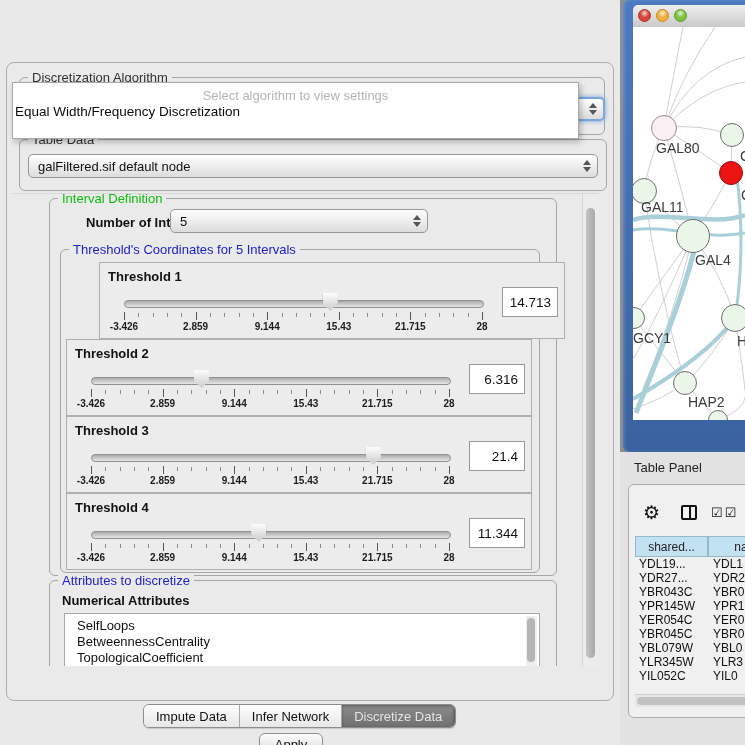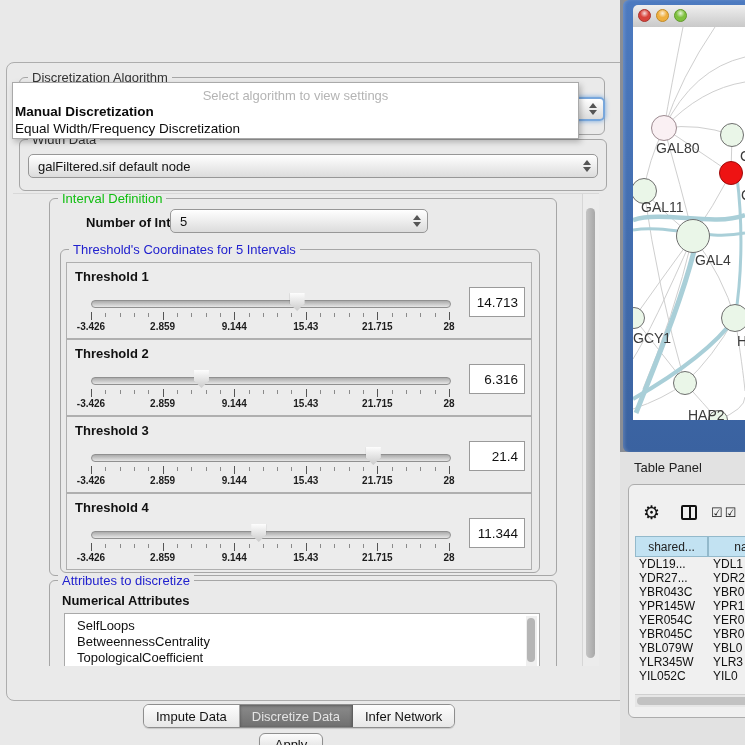--- a/index.html
+++ b/index.html
@@ -15,21 +15,21 @@
 
   
   .seg-bar{position:absolute;display:flex;height:22px;border:1px solid #8E8E8E;border-radius:6px;overflow:hidden;box-shadow:0 1px 1px rgba(0,0,0,.15);}
   .seg{display:flex;align-items:center;gap:5px;padding:0 12px;font-size:13px;color:#111;background:linear-gradient(180deg,#FDFDFD,#E7E7E7);border-right:1px solid #A8A8A8;white-space:nowrap;}
   .seg:last-child{border-right:none;}
   .seg.dark{background:linear-gradient(180deg,#8B8B8B,#707070);color:#E4E4E4;border-right:1px solid #5F5F5F;box-shadow:inset 0 1px 3px rgba(0,0,0,.35);}
   .top-tabs{left:86px;top:30px;}
   .bottom-tabs{left:143px;top:704px;}
 
   
-  .cp-body{position:absolute;left:6px;top:62px;width:606px;height:637px;background:#EAEAEA;border:1px solid #ADADAD;border-radius:8px;padding-left:19px;}
+  .cp-body{position:absolute;left:6px;top:62px;width:606px;height:637px;background:#EAEAEA;border:1px solid #ADADAD;border-radius:8px;}
 
   
   .grp{position:absolute;border:1px solid #A6A6A6;border-radius:6px;background:#EAEAEA;}
   .grp-label{position:absolute;top:-8px;left:8px;background:#EAEAEA;padding:0 4px;font-size:13px;white-space:nowrap;}
   .lbl-green{color:#10BE10;text-align:right;}
   .lbl-blue{color:#2121CE;}
   .lbl-dark{color:#333;}
 
   
   .combo{position:absolute;height:24px;border:1px solid #979797;border-radius:5px;background:linear-gradient(180deg,#FFFFFF,#DCDCDC);display:flex;align-items:center;font-size:13px;color:#111;padding-left:9px;box-sizing:border-box;}
@@ -128,21 +128,21 @@
         <span class="grp-label lbl-dark">Discretization Algorithm</span>
       </div>
       <div class="combo focus" style="left:20px;top:34px;width:578px;">
         <span class="stepper">
             <i class="up"></i>
             <i class="dn"></i>
           </span>
       </div>
 
       <div class="grp" style="left:12px;top:76px;width:586px;height:50px;">
-        <span class="grp-label lbl-dark">Width Data</span>
+        <span class="grp-label lbl-dark">Table Data</span>
         <div class="combo" style="left:8px;top:14px;width:570px;">
           <span>galFiltered.sif default node</span>
           <span class="stepper">
               <i class="up"></i>
               <i class="dn"></i>
             </span>
         </div>
       </div>
 
       <div class="scroll-vp" style="left:6px;top:130px;">
@@ -154,21 +154,21 @@
             <span>5</span>
             <span class="stepper">
                 <i class="up"></i>
                 <i class="dn"></i>
               </span>
           </div>
 
           <div class="grp grp-thr">
             <span class="grp-label lbl-blue">Threshold's Coordinates for 5 Intervals</span>
 
-            <div class="t-row" style="top:12px;">
+            <div class="t-row" style="top:12px;margin-left:33px;">
               <div class="t-label">Threshold 1</div>
               <div class="t-slider">
                 <div class="t-track"></div>
                 <div class="t-thumb" style="left: calc(57.7197% - 8px);"></div>
                 <div class="t-ticks">
                     <div class="tick major" style="left: 0%;"></div>
                     <div class="tick" style="left: 4%;"></div>
                     <div class="tick" style="left: 8%;"></div>
                     <div class="tick" style="left: 12%;"></div>
                     <div class="tick" style="left: 16%;"></div>
@@ -359,33 +359,32 @@
         <div class="vscroll">
             <div class="thumb"></div>
           </div>
       </div>
 
       <div class="apply-btn">Apply</div>
     </div>
 
     <div class="algo-popup">
       <div class="popup-hint">Select algorithm to view settings</div>
-      <div class="popup-item bold">Manual Discretization</div>
       <div class="popup-item">Equal Width/Frequency Discretization</div>
     </div>
 
     <div class="seg-bar bottom-tabs">
       <div class="seg">
           <span>Impute Data</span>
         </div>
+      <div class="seg">
+          <span>Infer Network</span>
+        </div>
       <div class="seg dark">
           <span>Discretize Data</span>
-        </div>
-      <div class="seg">
-          <span>Infer Network</span>
         </div>
     </div>
   </div>
 
   <div class="right-top-bg"></div>
   <div class="net-window">
     <div class="net-titlebar">
       <span class="tl red"></span>
       <span class="tl yellow"></span>
       <span class="tl green"></span>
@@ -433,21 +432,21 @@
       <div class="node" style="left:88px;top:277px;width:28px;height:28px;"></div>
       <div class="node" style="left:40px;top:344px;width:24px;height:24px;"></div>
       <div class="node" style="left:75px;top:383px;width:20px;height:20px;"></div>
       <span class="nlabel" style="left:23px;top:113px;">GAL80</span>
       <span class="nlabel" style="left:107px;top:121px;">G</span>
       <span class="nlabel" style="left:108px;top:160px;">C</span>
       <span class="nlabel" style="left:8px;top:172px;">GAL11</span>
       <span class="nlabel" style="left:62px;top:225px;">GAL4</span>
       <span class="nlabel" style="left:0px;top:303px;">GCY1</span>
       <span class="nlabel" style="left:104px;top:306px;">H</span>
-      <span class="nlabel" style="left:55px;top:380px;">HAP2</span>
+      <span class="nlabel" style="left:55px;top:367px;">HAP2</span>
     </div>
   </div>
 
   <div class="tp-bg"></div>
   <span class="tp-title">Table Panel</span>
   <div class="tp-panel">
     <span class="gear">⚙</span>
     <span class="cols-ico">
         <i></i>
       </span>

